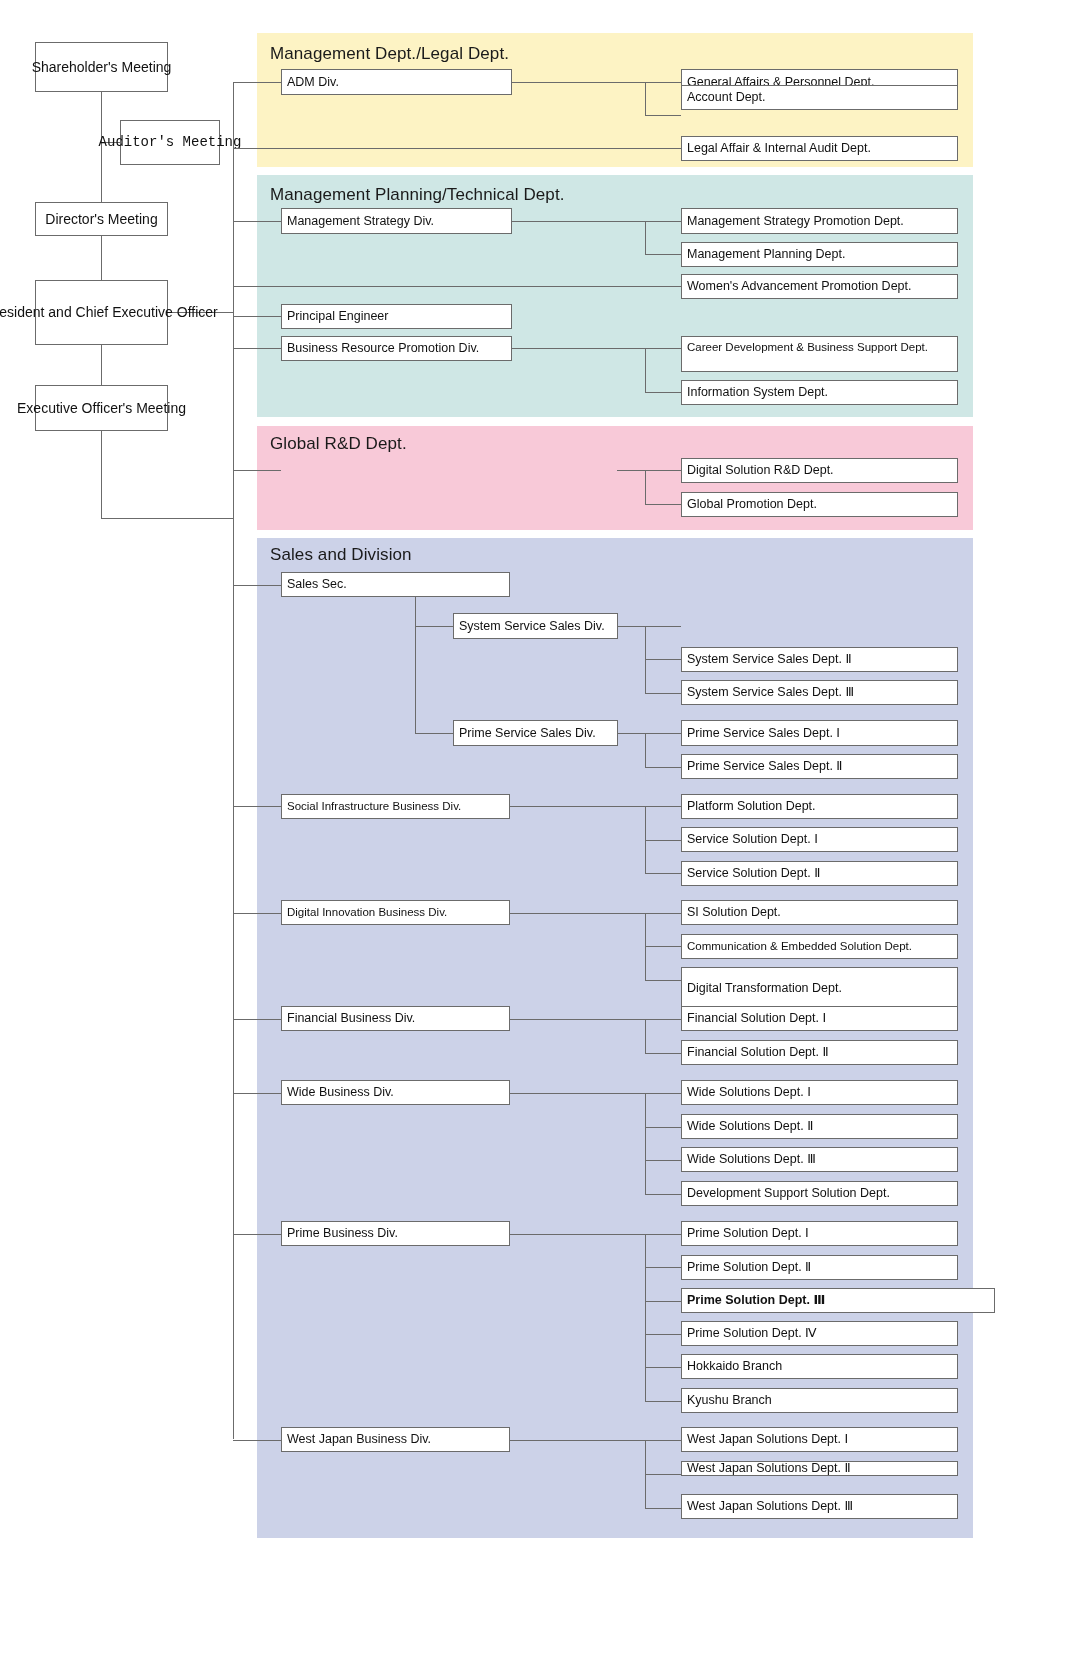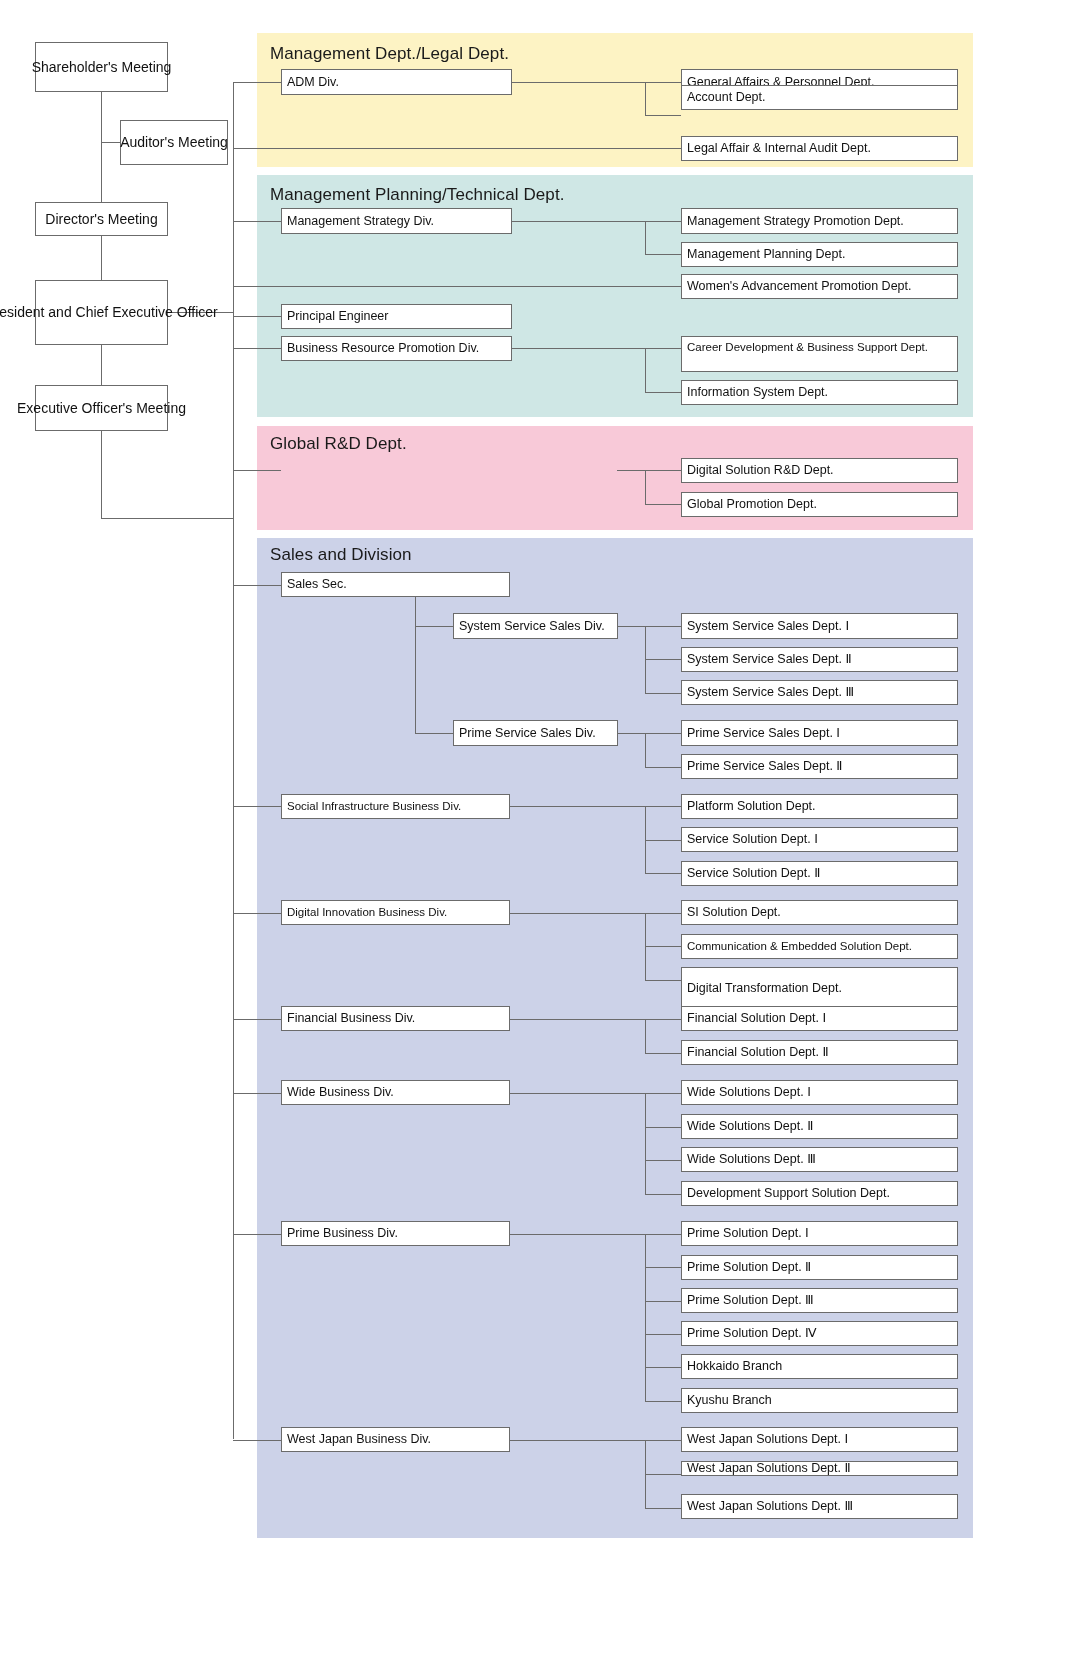--- a/index.html
+++ b/index.html
@@ -86,21 +86,21 @@
 
   <div class="ln lv" style="left:101px;top:431px;height:87px;"></div>
 
   <div class="ln lh" style="left:101px;top:518px;width:133px;"></div>
 
   <div class="ln lh" style="left:168px;top:312px;width:66px;"></div>
 
   <div class="ln lv" style="left:233px;top:82px;height:1357px;"></div>
 
   <div class="node centered c14" style="left:35px;top:42px;width:133px;height:50px;">Shareholder's Meeting</div>
-  <div class="node centered c14" style="left:120px;top:120px;width:108px;height:45px;">Auditor's Meeting</div>
+  <div class="node centered c14" style="left:120px;top:120px;width:100px;height:45px;font-family:Liberation Mono, monospace;">Auditor's Meeting</div>
   <div class="node centered c14" style="left:35px;top:202px;width:133px;height:34px;">Director's Meeting</div>
   <div class="node centered c14" style="left:35px;top:280px;width:133px;height:65px;">President and Chief Executive Officer</div>
   <div class="node centered c14" style="left:35px;top:385px;width:133px;height:46px;">Executive Officer's Meeting</div>
 
   <div class="ln lh" style="left:233px;top:82px;width:48px;"></div>
   <div class="node" style="left:281px;top:69px;width:231px;height:26px;">ADM Div.</div>
 
   <div class="ln lh" style="left:512px;top:82px;width:133px;"></div>
   <div class="ln lv" style="left:645px;top:82px;height:33px;"></div>
   <div class="ln lh" style="left:645px;top:82px;width:36px;"></div>
@@ -149,21 +149,20 @@
   <div class="ln lv" style="left:415px;top:597px;height:136px;"></div>
   <div class="ln lh" style="left:415px;top:626px;width:38px;"></div>
   <div class="ln lh" style="left:415px;top:733px;width:38px;"></div>
 
   <div class="node" style="left:453px;top:613px;width:165px;height:26px;">System Service Sales Div.</div>
   <div class="ln lh" style="left:618px;top:626px;width:27px;"></div>
   <div class="ln lv" style="left:645px;top:626px;height:67px;"></div>
   <div class="ln lh" style="left:645px;top:626px;width:36px;"></div>
   <div class="ln lh" style="left:645px;top:659px;width:36px;"></div>
   <div class="ln lh" style="left:645px;top:693px;width:36px;"></div>
-  <div class="node" style="left:681px;top:613px;width:277px;height:26px;">System Service Sales Dept. Ⅰ</div>
   <div class="node" style="left:681px;top:647px;width:277px;height:25px;">System Service Sales Dept. Ⅱ</div>
   <div class="node" style="left:681px;top:680px;width:277px;height:25px;">System Service Sales Dept. Ⅲ</div>
 
   <div class="node" style="left:453px;top:720px;width:165px;height:26px;">Prime Service Sales Div.</div>
   <div class="ln lh" style="left:618px;top:733px;width:27px;"></div>
   <div class="ln lv" style="left:645px;top:733px;height:34px;"></div>
   <div class="ln lh" style="left:645px;top:733px;width:36px;"></div>
   <div class="ln lh" style="left:645px;top:767px;width:36px;"></div>
   <div class="node" style="left:681px;top:720px;width:277px;height:26px;">Prime Service Sales Dept. Ⅰ</div>
   <div class="node" style="left:681px;top:754px;width:277px;height:25px;">Prime Service Sales Dept. Ⅱ</div>
@@ -217,21 +216,21 @@
   <div class="ln lh" style="left:510px;top:1234px;width:135px;"></div>
   <div class="ln lv" style="left:645px;top:1234px;height:167px;"></div>
   <div class="ln lh" style="left:645px;top:1234px;width:36px;"></div>
   <div class="ln lh" style="left:645px;top:1267px;width:36px;"></div>
   <div class="ln lh" style="left:645px;top:1301px;width:36px;"></div>
   <div class="ln lh" style="left:645px;top:1334px;width:36px;"></div>
   <div class="ln lh" style="left:645px;top:1367px;width:36px;"></div>
   <div class="ln lh" style="left:645px;top:1401px;width:36px;"></div>
   <div class="node" style="left:681px;top:1221px;width:277px;height:25px;">Prime Solution Dept. Ⅰ</div>
   <div class="node" style="left:681px;top:1255px;width:277px;height:25px;">Prime Solution Dept. Ⅱ</div>
-  <div class="node" style="left:681px;top:1288px;width:277px;height:25px;">Prime Solution Dept. Ⅲ</div>
+  <div class="node" style="left:681px;top:1288px;width:314px;height:25px;font-weight:bold;">Prime Solution Dept. Ⅲ</div>
   <div class="node" style="left:681px;top:1321px;width:277px;height:25px;">Prime Solution Dept. Ⅳ</div>
   <div class="node" style="left:681px;top:1354px;width:277px;height:25px;">Hokkaido Branch</div>
   <div class="node" style="left:681px;top:1388px;width:277px;height:25px;">Kyushu Branch</div>
 
   <div class="ln lh" style="left:233px;top:1440px;width:48px;"></div>
   <div class="node" style="left:281px;top:1427px;width:229px;height:25px;">West Japan Business Div.</div>
   <div class="ln lh" style="left:510px;top:1440px;width:135px;"></div>
   <div class="ln lv" style="left:645px;top:1440px;height:68px;"></div>
   <div class="ln lh" style="left:645px;top:1440px;width:36px;"></div>
   <div class="ln lh" style="left:645px;top:1474px;width:36px;"></div>

